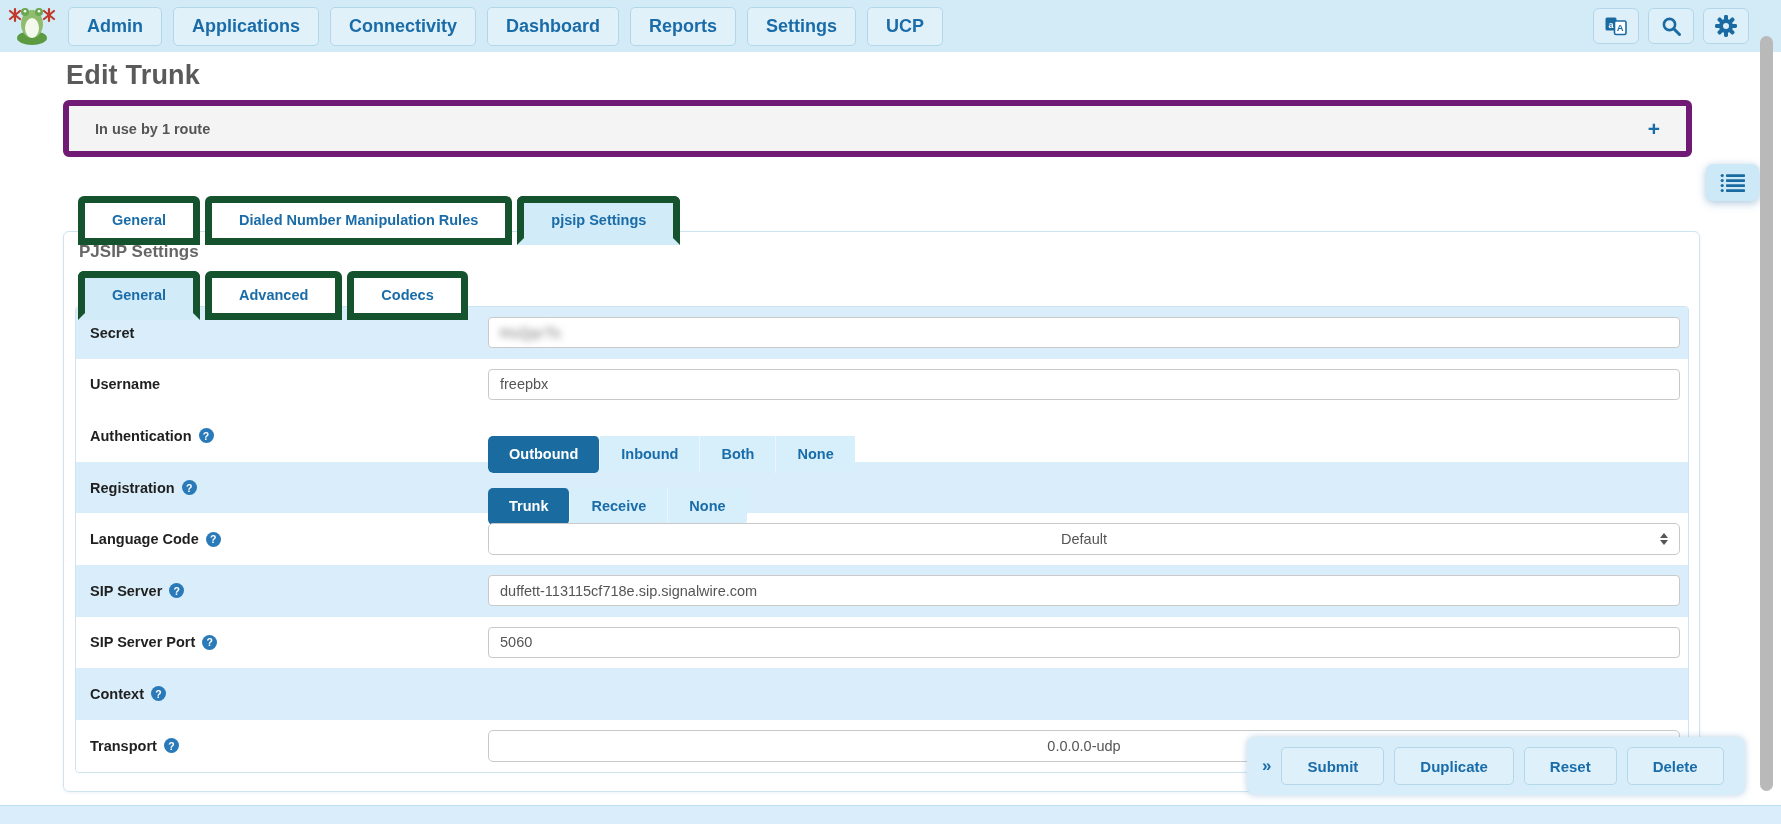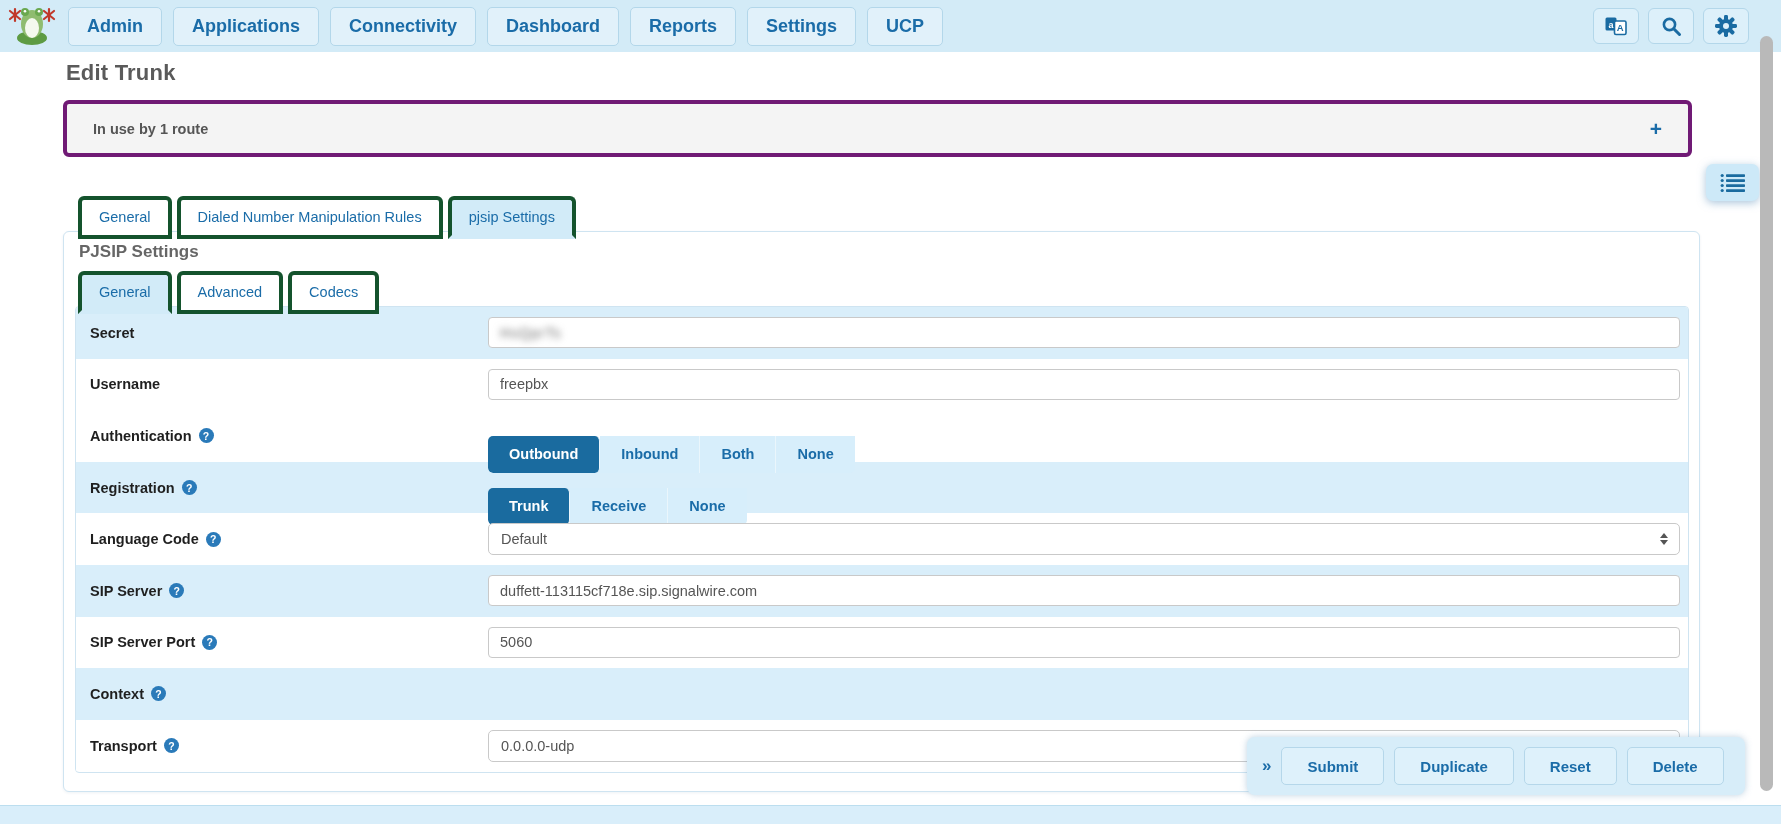--- a/index.html
+++ b/index.html
@@ -14,33 +14,33 @@
     background:#d3ebf7; display:flex; align-items:center; padding-left:8px; }
   .logo { width:48px; height:44px; margin-right:12px; flex-shrink:0; }
   .nav-btn { margin-right:11px; background:#e1f1fa; border:1px solid #b3d7ea;
     border-radius:5px; padding:8px 18px; color:#1a6ca8; font-weight:bold;
     font-size:18px; font-family:inherit; cursor:pointer; }
   .nav-right { margin-left:auto; display:flex; gap:9px; margin-right:32px; }
   .icon-btn { width:46px; height:36px; background:#ddf0fa; border:1px solid #b3d7ea;
     border-radius:6px; display:flex; align-items:center; justify-content:center; cursor:pointer; }
 
   
-  .page-title { position:absolute; top:60px; left:66px; font-size:22px;
+  .page-title { position:absolute; top:60px; left:66px; font-size:27px;
     font-weight:bold; color:#5a5a5a; letter-spacing:0.2px; }
   .usage-panel { position:absolute; top:100px; left:63px; width:1629px; height:57px;
-    background:#f4f4f4; border:4px solid #701a75; border-radius:6px;
+    background:#f4f4f4; border:6px solid #701a75; border-radius:6px;
     display:flex; align-items:center; padding:0 26px; }
   .usage-text { font-size:14.5px; font-weight:bold; color:#555; }
   .usage-expand { margin-left:auto; color:#1a6ca8; font-size:21px; font-weight:bold; cursor:pointer; line-height:1; }
 
   
   .tabs { position:absolute; top:196px; left:78px; display:flex; z-index:3; }
   .subtabs { position:absolute; top:271px; left:78px; display:flex; z-index:3; }
-  .tab { border:4px solid #14532d; border-radius:6px 6px 0 0; padding:9px 17px 10px;
-    background:#fff; color:#1a6ca8; font-weight:normal; font-size:14.5px;
+  .tab { border:7px solid #14532d; border-radius:6px 6px 0 0; padding:9px 27px 10px;
+    background:#fff; color:#1a6ca8; font-weight:bold; font-size:14.5px;
     margin-right:5px; cursor:pointer; white-space:nowrap; }
   .tab.active { background:#d2ebf8; border-bottom-color:#d2ebf8; }
 
   
   .outer-panel { position:absolute; top:231px; left:63px; width:1637px; height:561px;
     border:1px solid #cfe4f1; border-radius:6px; background:#fff;
     box-shadow:0 1px 3px rgba(40,90,130,0.08); z-index:1; }
   .section-heading { position:absolute; top:242px; left:79px; font-size:17px;
     font-weight:bold; color:#666; z-index:2; }
   .form-panel { position:absolute; top:306px; left:75px; width:1614px; height:467px;
@@ -63,21 +63,21 @@
 
   .btnset { display:inline-flex; border-radius:5px; overflow:hidden; }
   .seg { height:37px; line-height:37px; padding:0 21px; background:#d7eefb;
     color:#1a6ca8; font-weight:bold; font-size:14.5px; border:none;
     border-right:1px solid #eaf6fc; font-family:inherit; cursor:pointer;margin-top:38px; }
   .seg:last-child { border-right:none; }
   .seg.active { background:#1a6b9f; color:#fff; border-radius:5px; }
 
   .selectbox { width:100%; height:32px; border:1px solid #c9c9c9; border-radius:5px;
     background:#fff; display:flex; align-items:center; padding:0 12px;
-    font-size:14.5px; color:#555; position:relative; cursor:pointer; }
+    font-size:14.5px; color:#555; position:relative; cursor:pointer;justify-content:center; }
   .stepper { position:absolute; right:11px; top:50%; transform:translateY(-50%);
     display:flex; flex-direction:column; gap:2px; }
   .stepper .up { width:0; height:0; border-left:4px solid transparent;
     border-right:4px solid transparent; border-bottom:5px solid #555; }
   .stepper .down { width:0; height:0; border-left:4px solid transparent;
     border-right:4px solid transparent; border-top:5px solid #555; }
 
   
   .action-bar { position:absolute; top:737px; left:1247px; width:498px; height:58px;
     background:#d7edf9; border-radius:8px; display:flex; align-items:center;

